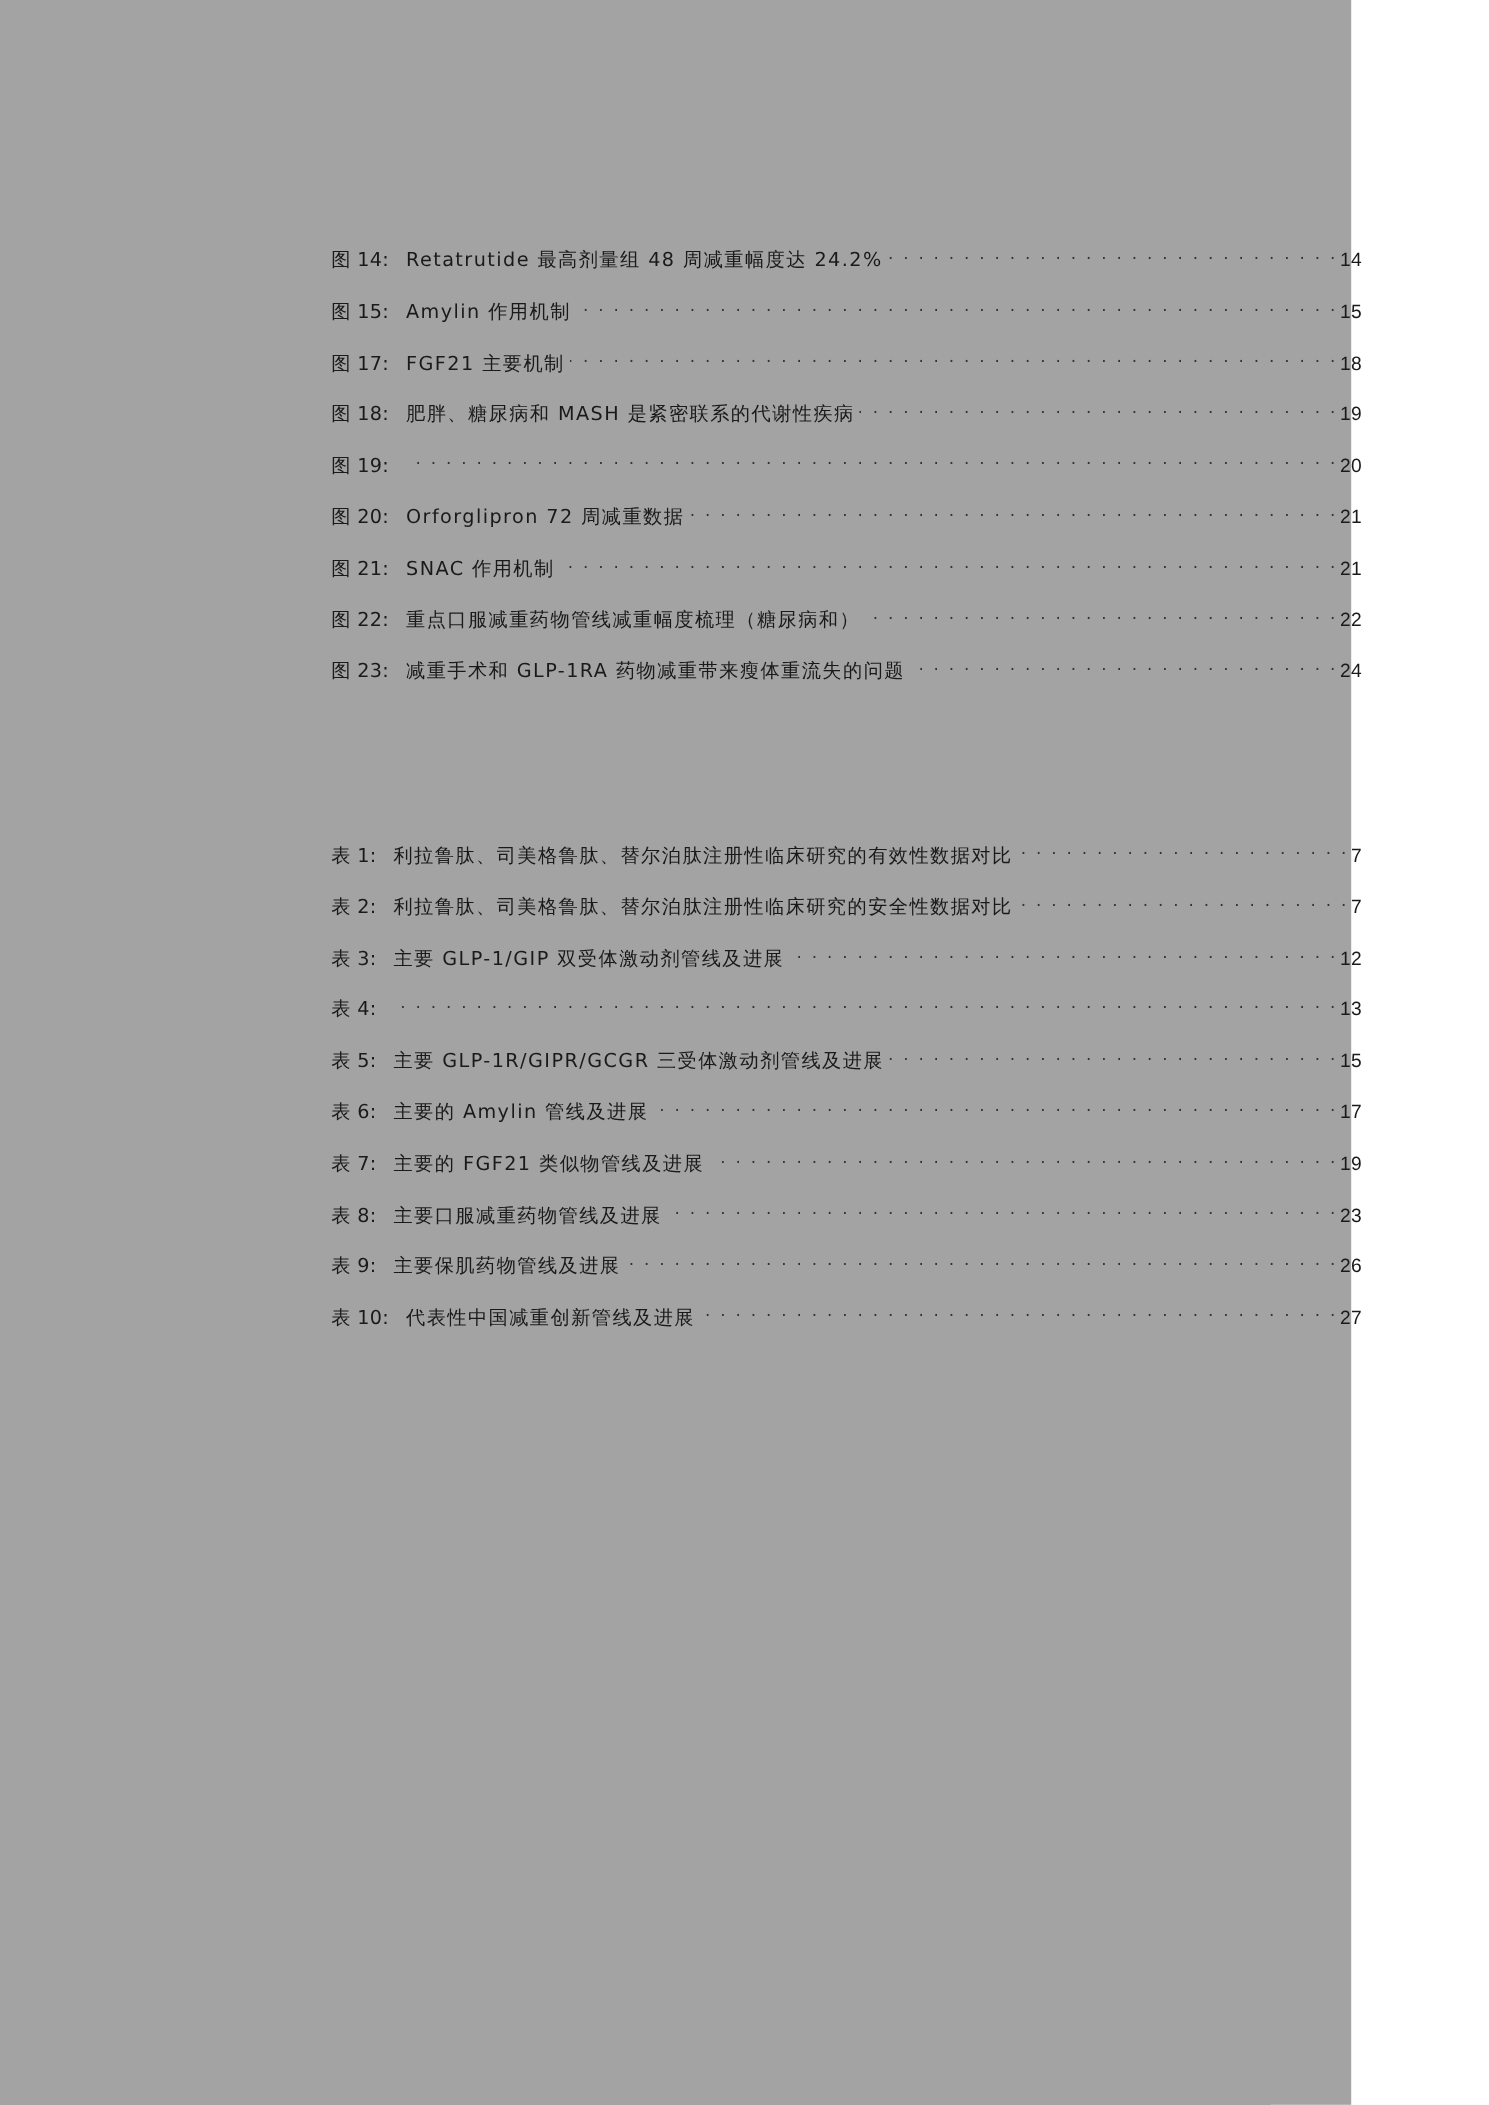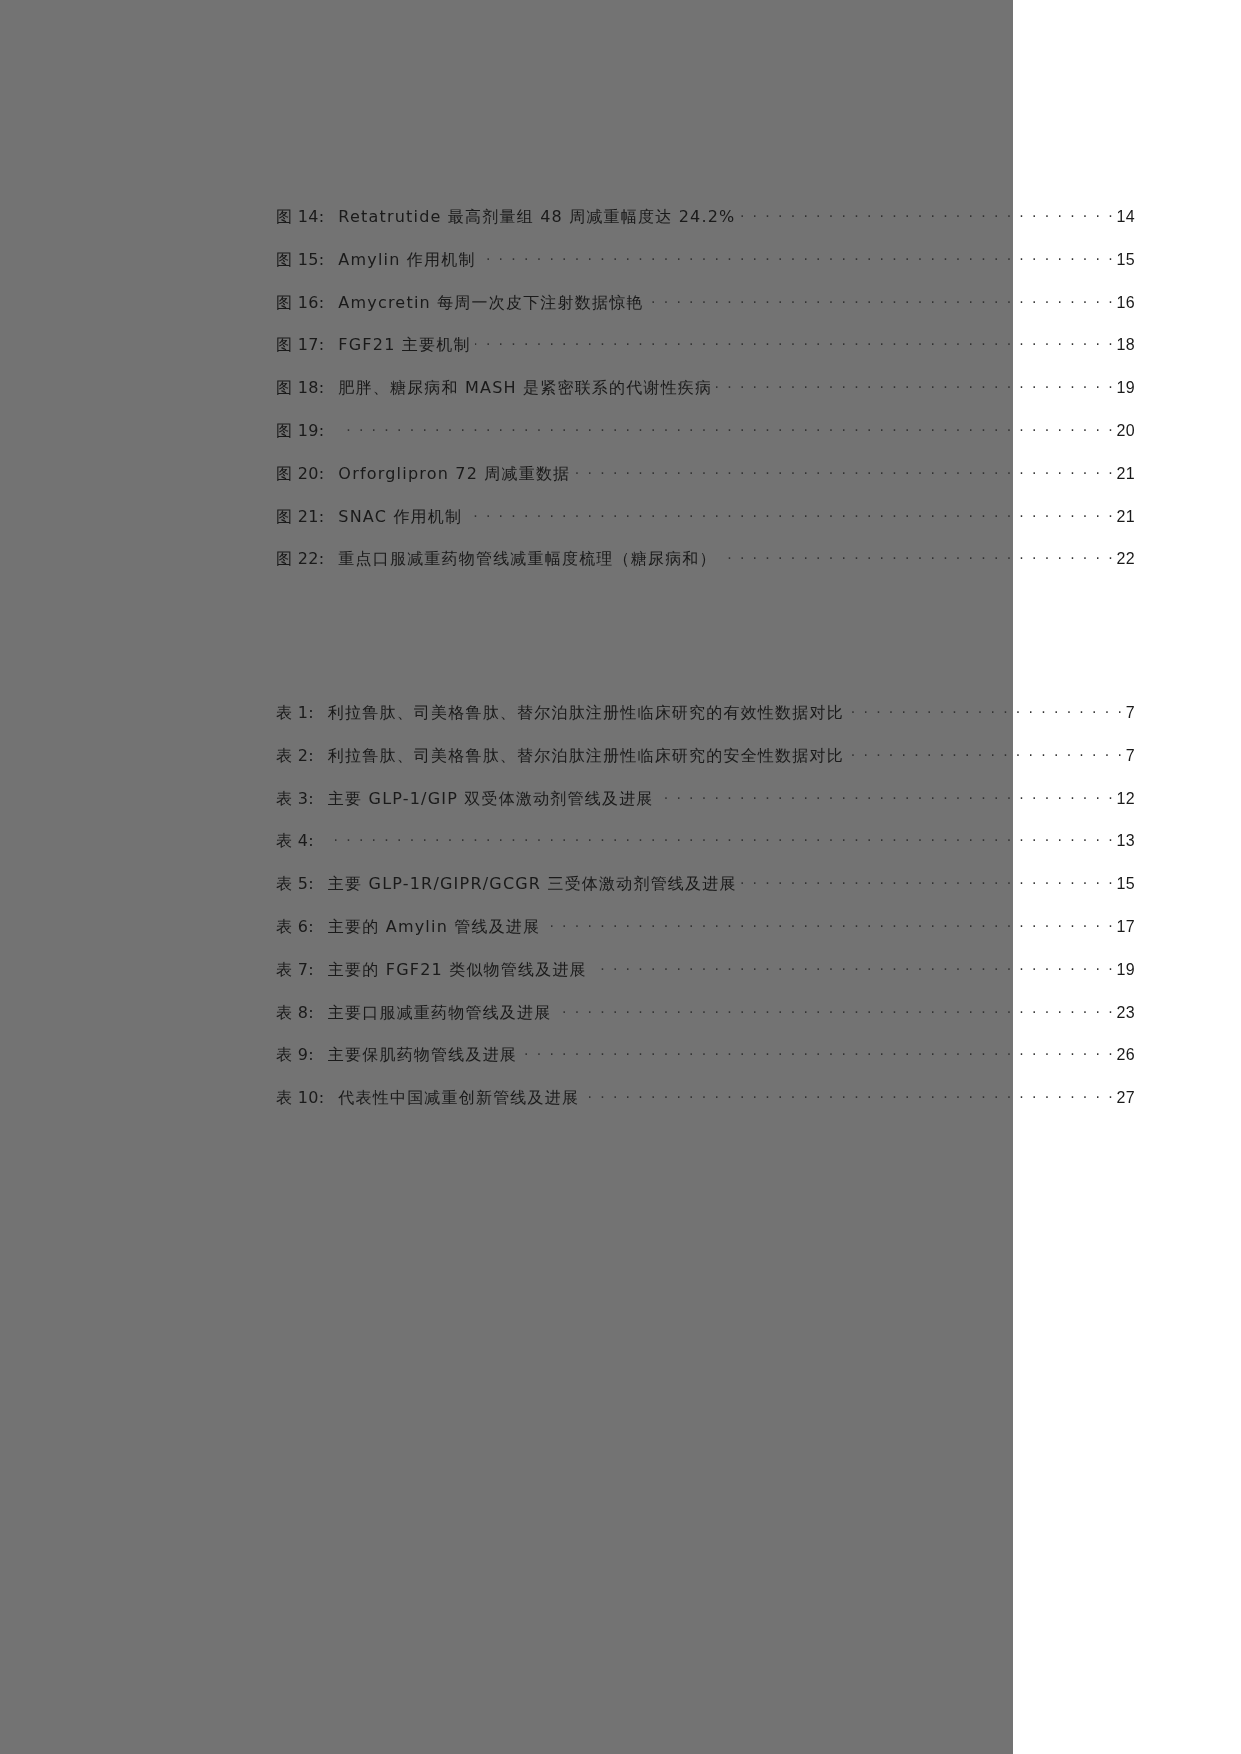--- a/index.html
+++ b/index.html
@@ -11,23 +11,22 @@
       width: 1241px;
       height: 1754px;
       position: relative;
       overflow: hidden;
       font-family: "DejaVu Sans", "Liberation Sans", sans-serif;
       color: #1a1a1a;
     }
     .page {
       position: absolute;
       left: 0; top: 0;
-      width: 998px; height: 1754px;
-      background: #737373;
-      padding-left: 15px;
+      width: 1126px; height: 1754px;
+      background: #a3a3a3;
     }
     .toc-section {
       position: absolute;
       left: 276px;
       width: 859px;
     }
     .toc-figures { top: 203px; }
     .toc-tables { top: 699px; }
     .toc-row {
       display: flex;
@@ -83,26 +82,20 @@
       <span class="toc-leader"></span>
       <span class="toc-page">14</span>
     </div>
     <div class="toc-row">
       <span class="toc-label">图 15:</span>
       <span class="toc-title">Amylin 作用机制</span>
       <span class="toc-leader"></span>
       <span class="toc-page">15</span>
     </div>
     <div class="toc-row">
-      <span class="toc-label">图 16:</span>
-      <span class="toc-title">Amycretin 每周一次皮下注射数据惊艳</span>
-      <span class="toc-leader"></span>
-      <span class="toc-page">16</span>
-    </div>
-    <div class="toc-row">
       <span class="toc-label">图 17:</span>
       <span class="toc-title">FGF21 主要机制</span>
       <span class="toc-leader"></span>
       <span class="toc-page">18</span>
     </div>
     <div class="toc-row">
       <span class="toc-label">图 18:</span>
       <span class="toc-title">肥胖、糖尿病和 MASH 是紧密联系的代谢性疾病</span>
       <span class="toc-leader"></span>
       <span class="toc-page">19</span>
@@ -122,20 +115,26 @@
       <span class="toc-label">图 21:</span>
       <span class="toc-title">SNAC 作用机制</span>
       <span class="toc-leader"></span>
       <span class="toc-page">21</span>
     </div>
     <div class="toc-row">
       <span class="toc-label">图 22:</span>
       <span class="toc-title">重点口服减重药物管线减重幅度梳理（糖尿病和）</span>
       <span class="toc-leader"></span>
       <span class="toc-page">22</span>
+    </div>
+    <div class="toc-row">
+      <span class="toc-label">图 23:</span>
+      <span class="toc-title">减重手术和 GLP-1RA 药物减重带来瘦体重流失的问题</span>
+      <span class="toc-leader"></span>
+      <span class="toc-page">24</span>
     </div>
   </div>
 
   <div class="toc-section toc-tables">
     <div class="toc-row">
       <span class="toc-label">表 1:</span>
       <span class="toc-title">利拉鲁肽、司美格鲁肽、替尔泊肽注册性临床研究的有效性数据对比</span>
       <span class="toc-leader"></span>
       <span class="toc-page">7</span>
     </div>

